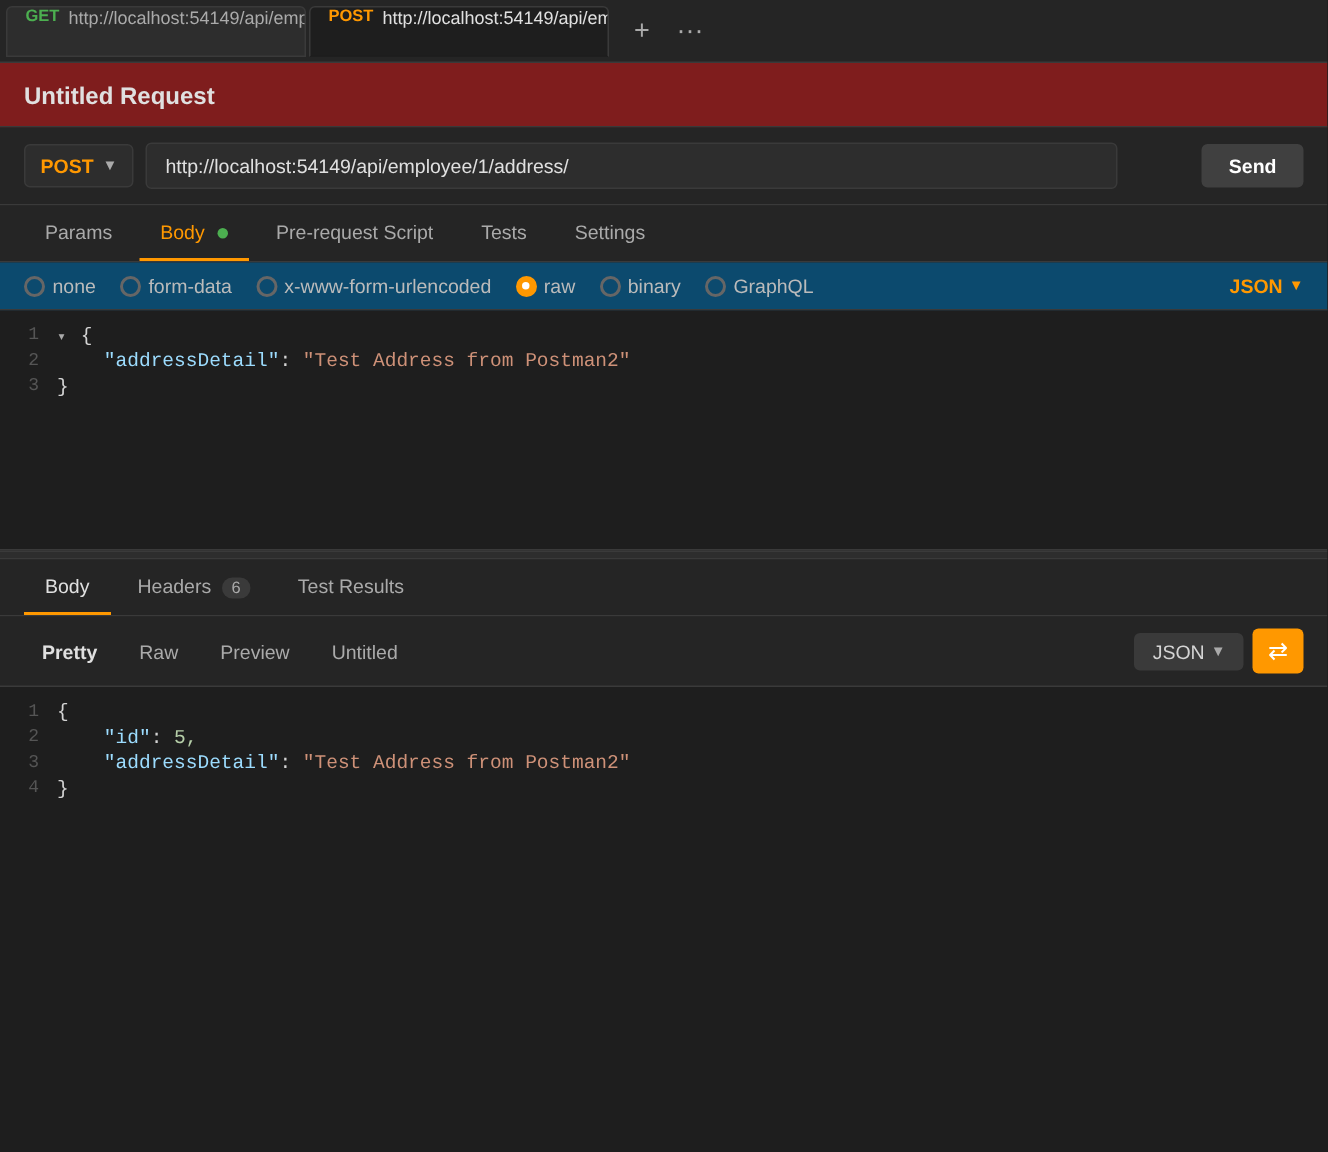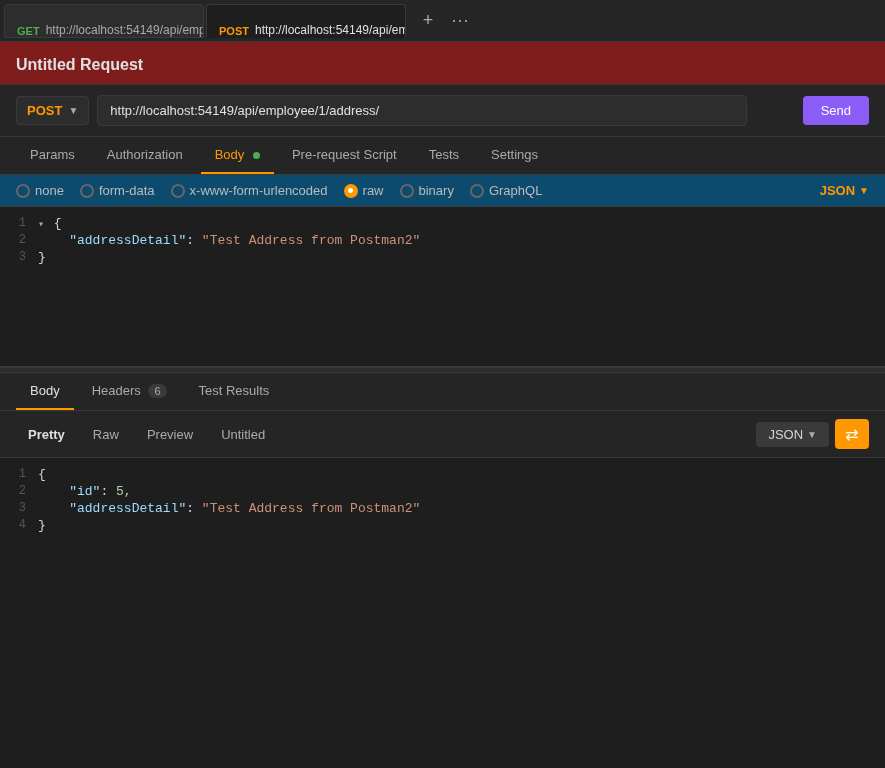--- a/index.html
+++ b/index.html
@@ -17,21 +17,21 @@
     .tab-bar {
       display: flex;
       align-items: center;
       background: #252525;
       height: 42px;
       border-bottom: 1px solid #3a3a3a;
       padding: 0 4px;
     }
     .tab {
       display: flex;
-      align-items: flex-end;
+      align-items: flex-start;
       height: 34px;
       padding: 0 12px;
       border-radius: 4px 4px 0 0;
       cursor: pointer;
       font-size: 12px;
       gap: 6px;
       color: #aaa;
       background: #2d2d2d;
       border: 1px solid #3a3a3a;
       margin-right: 2px;
@@ -109,27 +109,27 @@
       flex: 1;
       background: #2d2d2d;
       border: 1px solid #3a3a3a;
       border-radius: 4px;
       padding: 7px 12px;
       color: #e0e0e0;
       font-size: 13px;
       outline: none;
     }
     .send-btn {
-      background: #8b5cf6;
+      background: #404040;
       color: #fff;
       border: none;
       border-radius: 4px;
       padding: 7px 18px;
       font-size: 13px;
-      font-weight: normal;
+      font-weight: bold;
       cursor: pointer;
       margin-left: 48px;
     }
 
     
     .req-tabs {
       display: flex;
       background: #252525;
       border-bottom: 1px solid #3a3a3a;
       padding: 0 16px;
@@ -366,23 +366,20 @@
     <span>POST</span>
     <span class="arrow">▼</span>
   </div>
   <input class="url-input" type="text" value="http://localhost:54149/api/employee/1/address/" style="">
   <button class="send-btn">Send</button>
 </div>
 
 <div class="req-tabs">
   <div class="req-tab">
     <span>Params</span>
-  </div>
-  <div class="req-tab">
-    <span>Authorization</span>
   </div>
   <div class="req-tab active">
     <span>Body</span>
     <span class="green-dot"></span>
   </div>
   <div class="req-tab">
     <span>Pre-request Script</span>
   </div>
   <div class="req-tab">
     <span>Tests</span>

